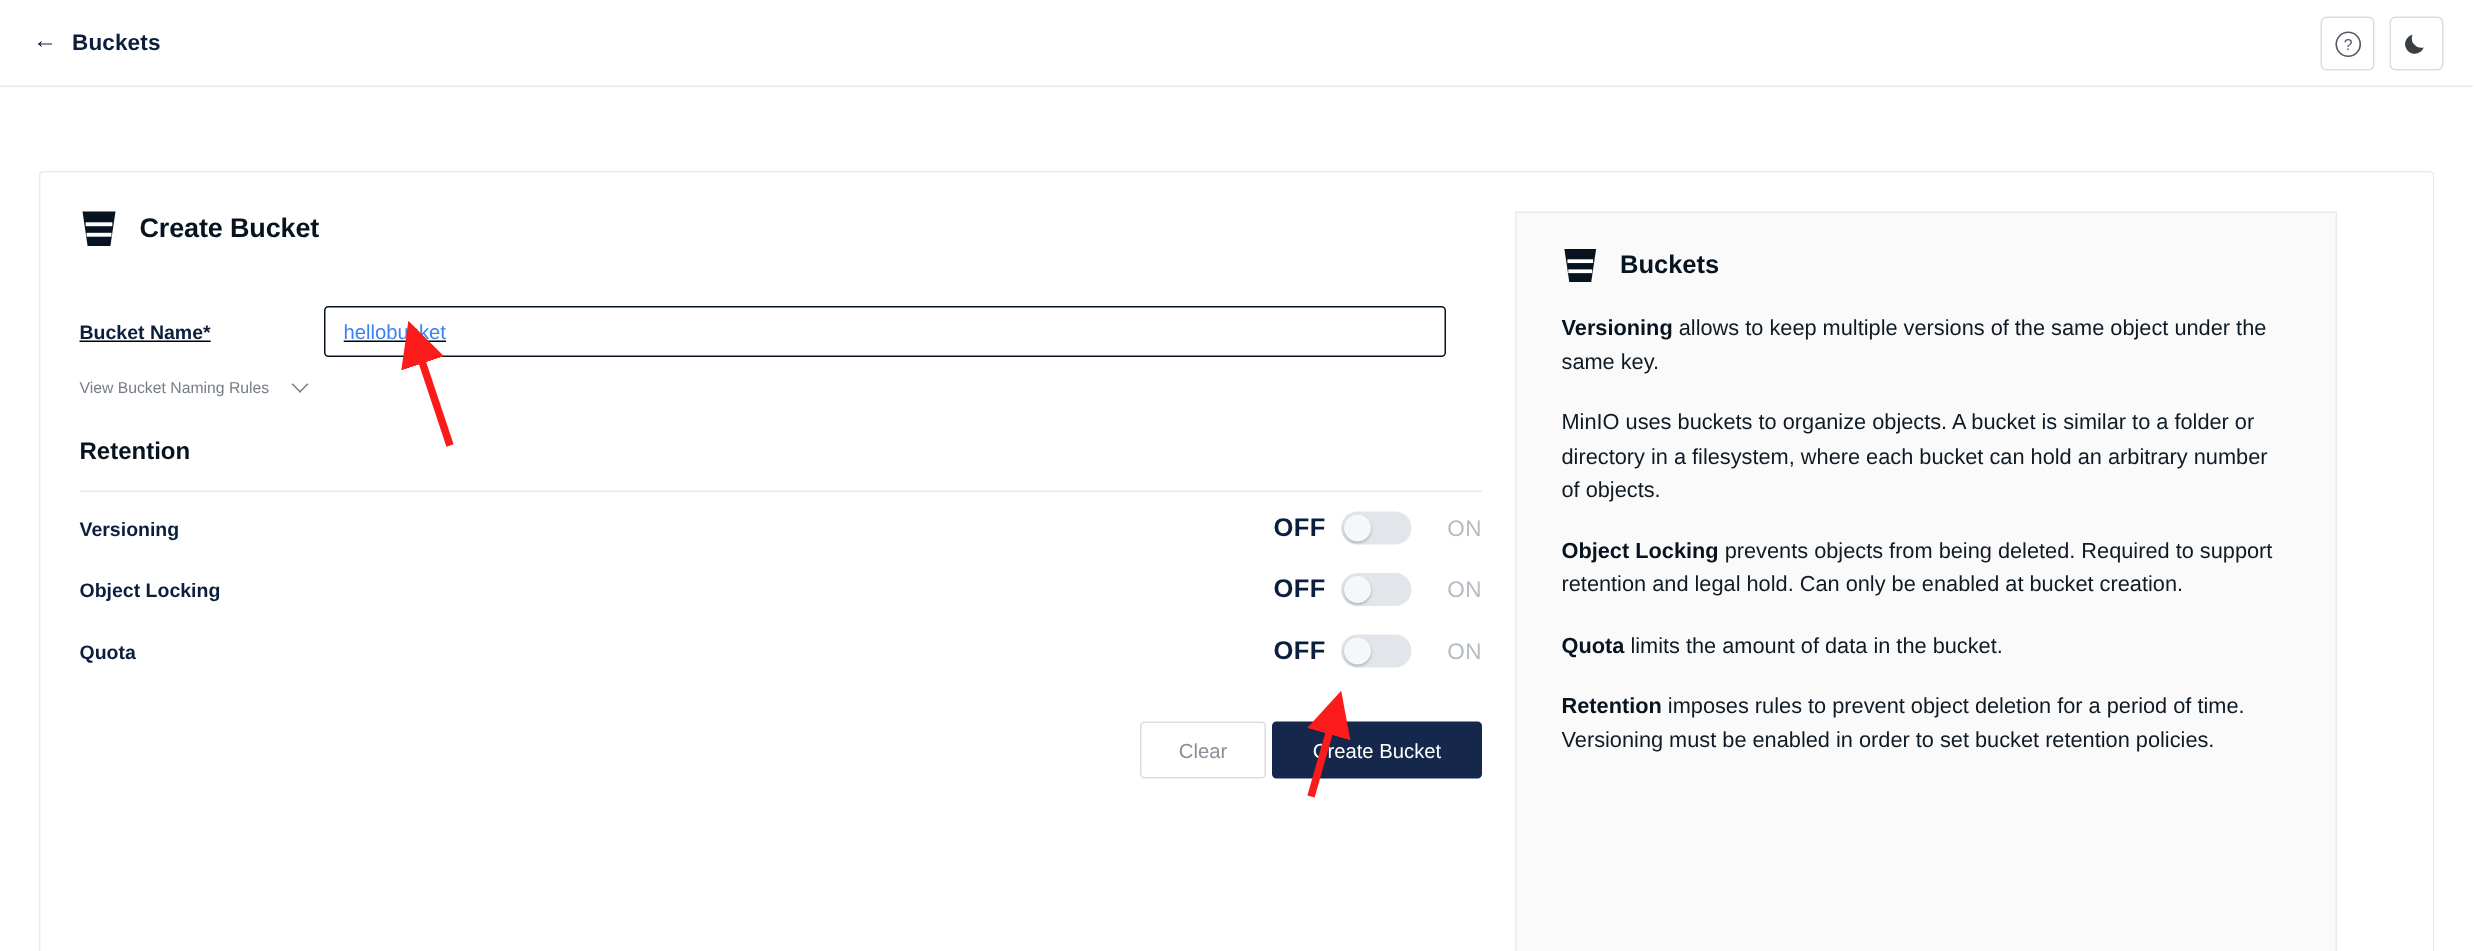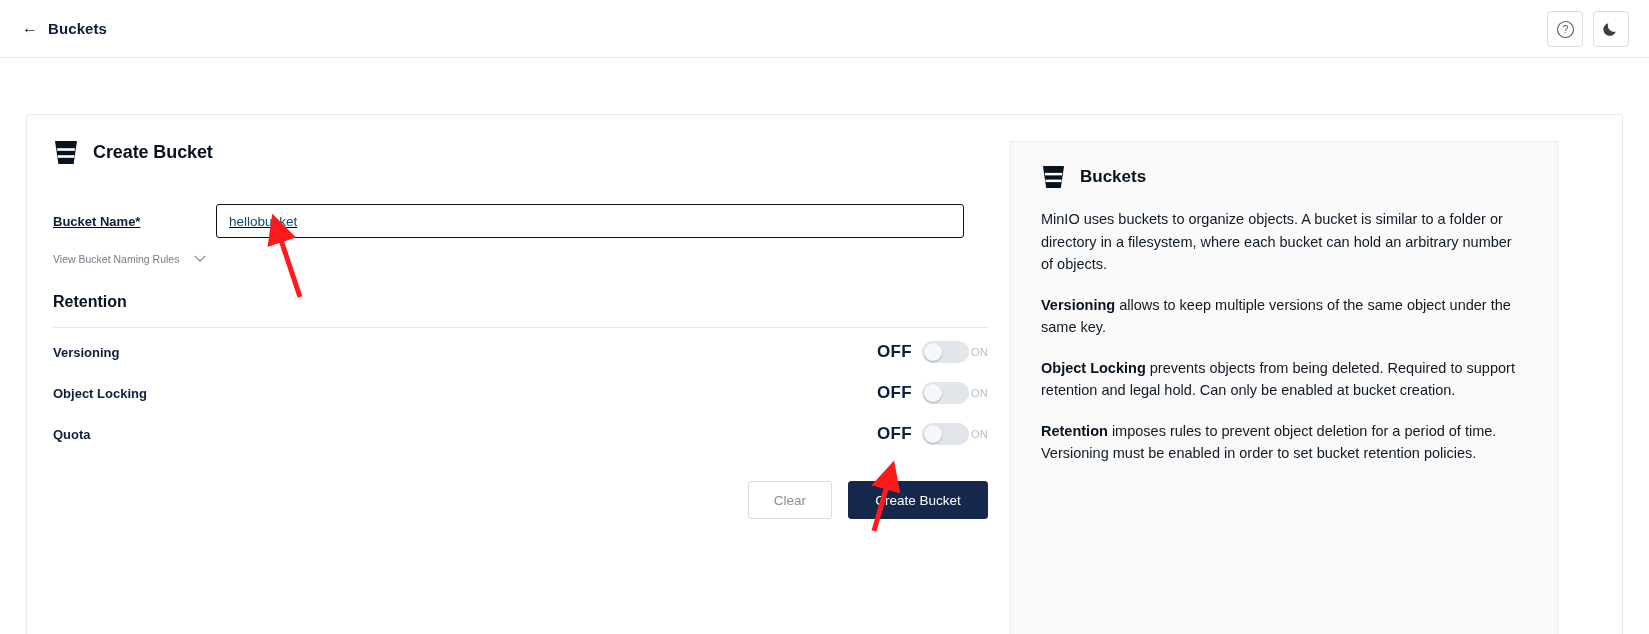--- a/index.html
+++ b/index.html
@@ -89,21 +89,21 @@
   }
   .field-label {
     width: 163px;
     font-size: 13px; font-weight: bold; color: #0b1e3e;
   }
   .text-input {
     width: 748px; height: 28px;
     border: 1px solid #07131f; border-radius: 3px;
     background: #ffffff;
     font-family: "Liberation Sans", sans-serif;
-    font-size: 13.5px; color: #0c4a6e;
+    font-size: 13.5px; color: #3b82f6;
     padding: 16px 12px;
     outline: none;
   }
   .naming-rules {
     margin-top: 11px; margin-left: 0px;
     font-size: 10.5px; color: #767d86;
     display: inline-flex; align-items: center; gap: 17px;
     cursor: pointer;
   }
   .chev {
@@ -128,39 +128,39 @@
   }
   .feature-name {
     font-size: 13px; font-weight: bold; color: #0b1e3e;
     flex: 1;
   }
   .state-off {
     font-size: 17px; font-weight: bold; color: #0b1e3e;
     margin-right: 10px; letter-spacing: 0.3px;
   }
   .state-on {
-    font-size: 11px; color: #b6bcc3;
-    margin-left: 2px; letter-spacing: 0.3px;
+    font-size: 15px; color: #b6bcc3;
+    margin-left: 24px; letter-spacing: 0.3px;
   }
   .switch {
     position: relative;
     width: 47px; height: 22px;
     background: #e2e6ea; border-radius: 11px;
     cursor: pointer;
   }
   .switch .knob {
     position: absolute; left: 2px; top: 2px;
     width: 18px; height: 18px; border-radius: 50%;
     background: #f5f8fa;
     box-shadow: 0 1px 2px rgba(0,0,0,0.25);
   }
 
   .btn-row {
     display: flex; justify-content: flex-end; align-items: center;
-    gap: 16px;
+    gap: 4px;
     width: 935px; margin-top: 30px;
   }
   .btn {
     height: 38px; border-radius: 3px;
     font-family: "Liberation Sans", sans-serif;
     font-size: 13.5px; cursor: pointer;
     display: flex; align-items: center; justify-content: center;
   }
   .btn-clear {
     width: 84px;
@@ -309,27 +309,30 @@
             <svg class="bucket-glyph" width="25" height="26" viewBox="0 0 26 27">
               <path d="M2 2 H24 L20.6 25 H5.4 Z" fill="#07131f"></path>
               <rect x="4.1" y="9.2" width="17.8" height="2.6" fill="#ffffff"></rect>
               <rect x="4.7" y="16.2" width="16.6" height="2.6" fill="#ffffff"></rect>
             </svg>
           </span>
           <span class="title">Buckets</span>
         </div>
 
         <p class="info-p">
+          <b>Versioning</b><span> allows to keep multiple versions of the same object under the same key.</span>
+        </p>
+        <p class="info-p">
           <span>MinIO uses buckets to organize objects. A bucket is similar to a folder or directory in a filesystem, where each bucket can hold an arbitrary number of objects.</span>
         </p>
         <p class="info-p">
-          <b>Versioning</b><span> allows to keep multiple versions of the same object under the same key.</span>
-        </p>
-        <p class="info-p">
           <b>Object Locking</b><span> prevents objects from being deleted. Required to support retention and legal hold. Can only be enabled at bucket creation.</span>
+        </p>
+        <p class="info-p">
+          <b>Quota</b><span> limits the amount of data in the bucket.</span>
         </p>
         <p class="info-p">
           <b>Retention</b><span> imposes rules to prevent object deletion for a period of time. Versioning must be enabled in order to set bucket retention policies.</span>
         </p>
       </div>
 
     </div>
   </div>
 
   <svg class="arrow-layer" viewBox="0 0 1649 634">

